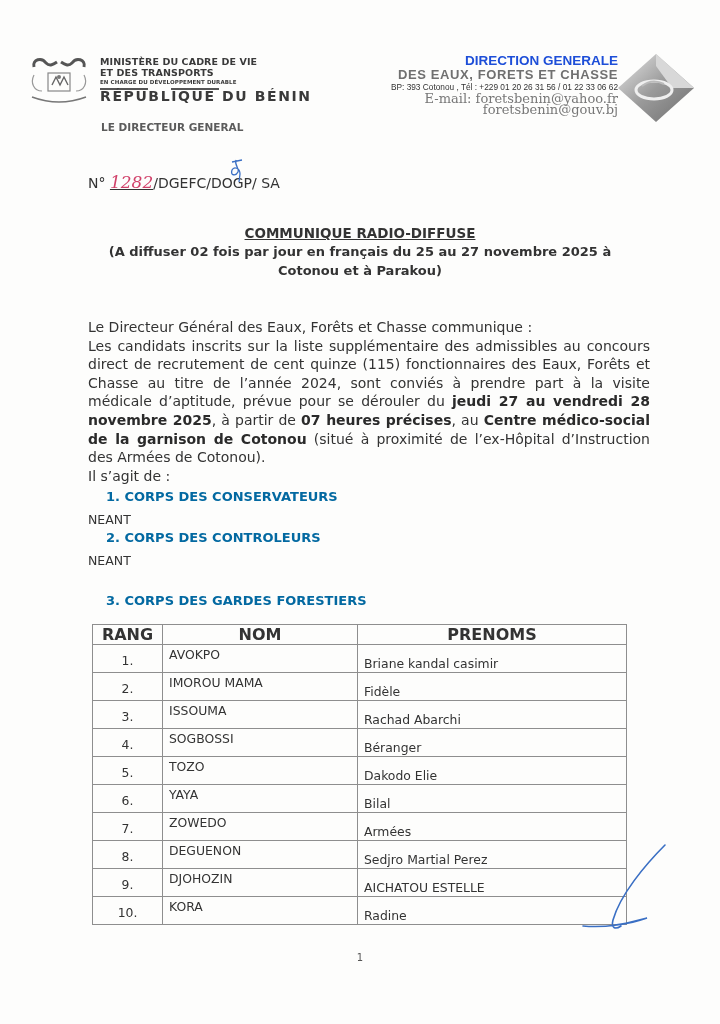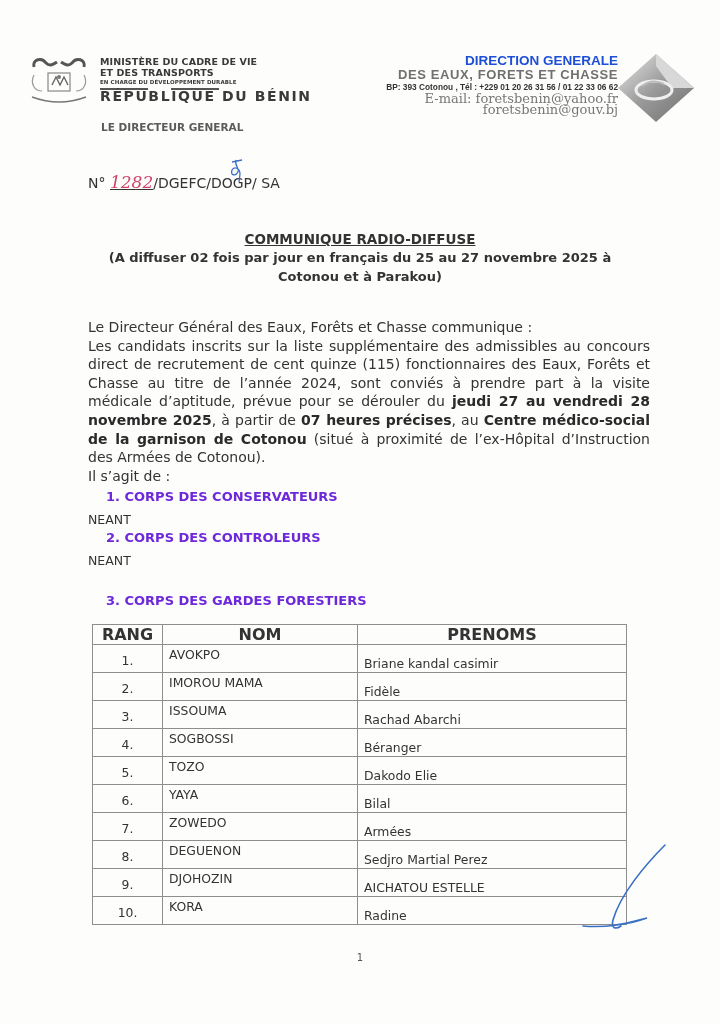--- a/index.html
+++ b/index.html
@@ -13,37 +13,37 @@
   .ministry { left:100px; top:56px; font-size:9.5px; line-height:11px; font-weight:bold; color:#3a3a3a; letter-spacing:0.1px; }
   .ministry .small { font-size:5.5px; line-height:8px; }
   .ministry .rule { display:flex; justify-content:space-between; width:119px; margin-top:2px; }
   .ministry .rule span { display:block; height:2px; background:#555; width:48px; }
   .ministry .republic { font-size:14px; letter-spacing:1.6px; margin-top:1px; }
   .director-title { left:101px; top:121px; font-size:10.5px; font-weight:bold; color:#5b5b5b; }
   
   .direction { right:102px; top:53px; text-align:right; font-family:"Liberation Sans", sans-serif; color:#4a4a4a; }
   .direction .l1 { font-size:13.5px; font-weight:bold; line-height:15px; color:#1d4ed8; }
   .direction .l2 { font-size:13px; font-weight:bold; line-height:14px; color:#707070; letter-spacing:0.6px; }
-  .direction .l3 { font-size:8.3px; font-weight:bold; line-height:11px; color:#333; }
+  .direction .l3 { font-size:8.3px; font-weight:normal; line-height:11px; color:#333; }
   .direction .l4, .direction .l5 { font-size:13px; line-height:11px; color:#777; font-family:"DejaVu Serif", serif; }
   .logo { left:614px; top:52px; width:84px; height:72px; }
   
   .ref { left:88px; top:172px; font-size:14px; color:#333; }
   .ref .num { color:#d1426a; font-family:"DejaVu Serif", serif; font-style:italic; font-size:17px; text-decoration:underline; text-decoration-color:#333; }
   .blue-mark { left:226px; top:158px; width:22px; height:26px; }
   
-  .title-block { left:0; width:720px; top:224px; text-align:center; font-weight:bold; color:#333;margin-top:6px; }
+  .title-block { left:0; width:720px; top:224px; text-align:center; font-weight:bold; color:#333; }
   .title-block .t1 { font-size:13.5px; text-decoration:underline; line-height:18px; }
   .title-block .t2 { font-size:13px; line-height:19px; }
   
   .body { left:88px; top:318px; width:562px; font-size:14px; line-height:18.6px; color:#333; text-align:justify; }
   .body p { margin:0; }
   .body b { color:#2a2a2a; }
   
-  .sec { font-weight:bold; font-size:13px; color:#6d28d9; }
+  .sec { font-weight:bold; font-size:13px; color:#0369a1; }
   .neant { font-size:12.5px; color:#333; }
   
   table.list { position:absolute; left:92px; top:624px; width:535px; border-collapse:collapse; font-size:12.4px; color:#333; }
   table.list th, table.list td { border:1px solid #8e8e8e; height:23px; padding:0 6px; }
   table.list th { font-weight:bold; font-size:16px; height:19px; }
   table.list td.rang { text-align:center; width:57px; padding-top:4px; }
   table.list td.nom { width:182px; vertical-align:top; padding-top:2px; }
   table.list td.pren { vertical-align:bottom; padding-bottom:1px; }
   .pagenum { left:0; width:720px; text-align:center; top:952px; font-size:10px; color:#555; }
   .signature { left:575px; top:840px; width:100px; height:95px; }

